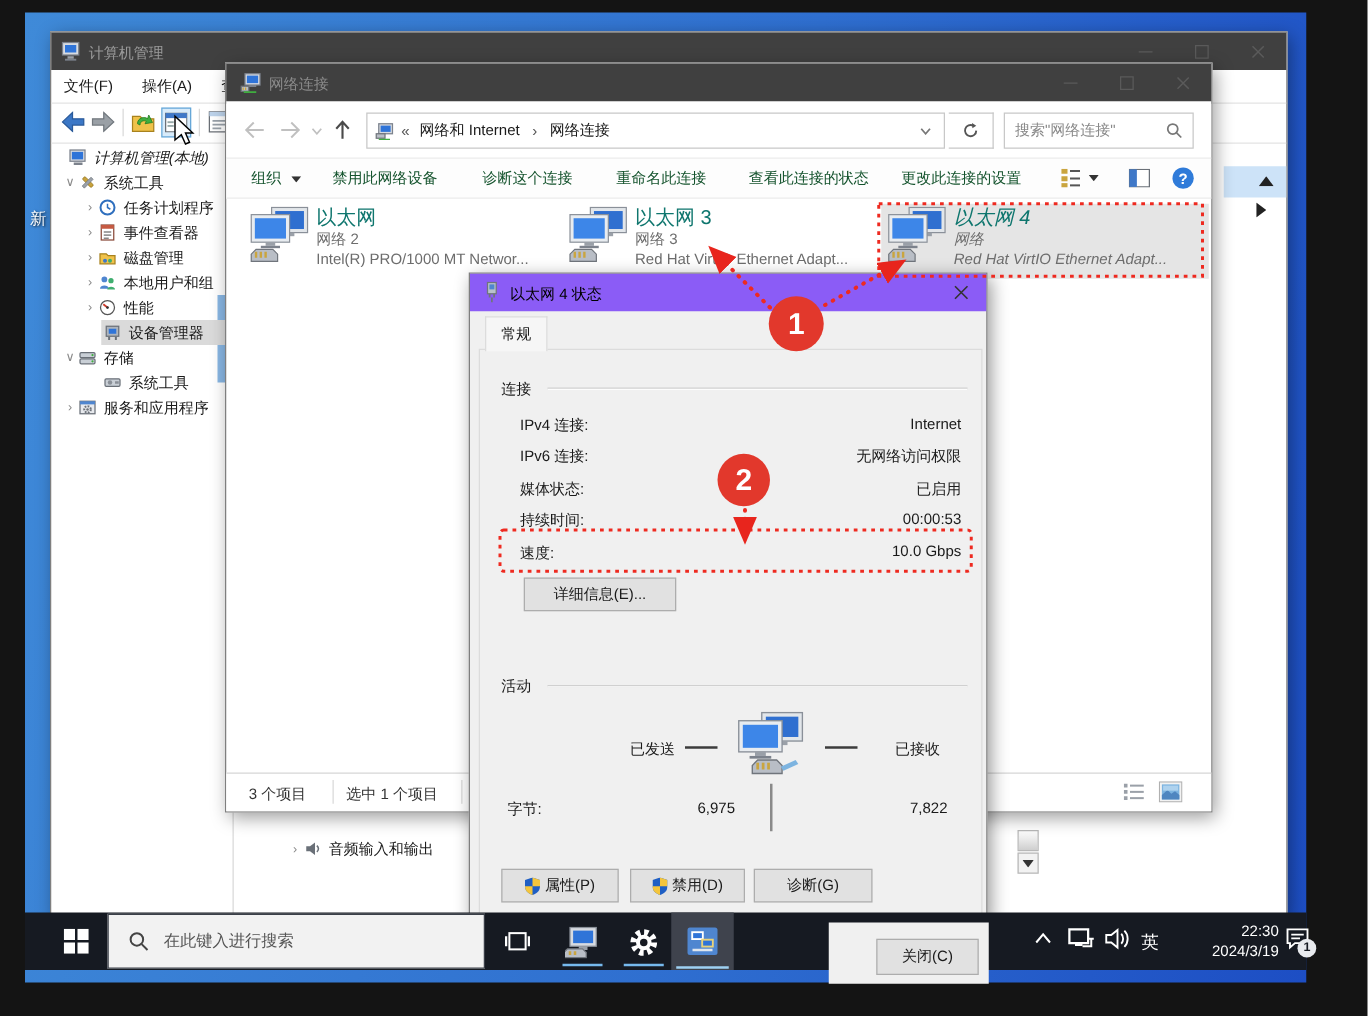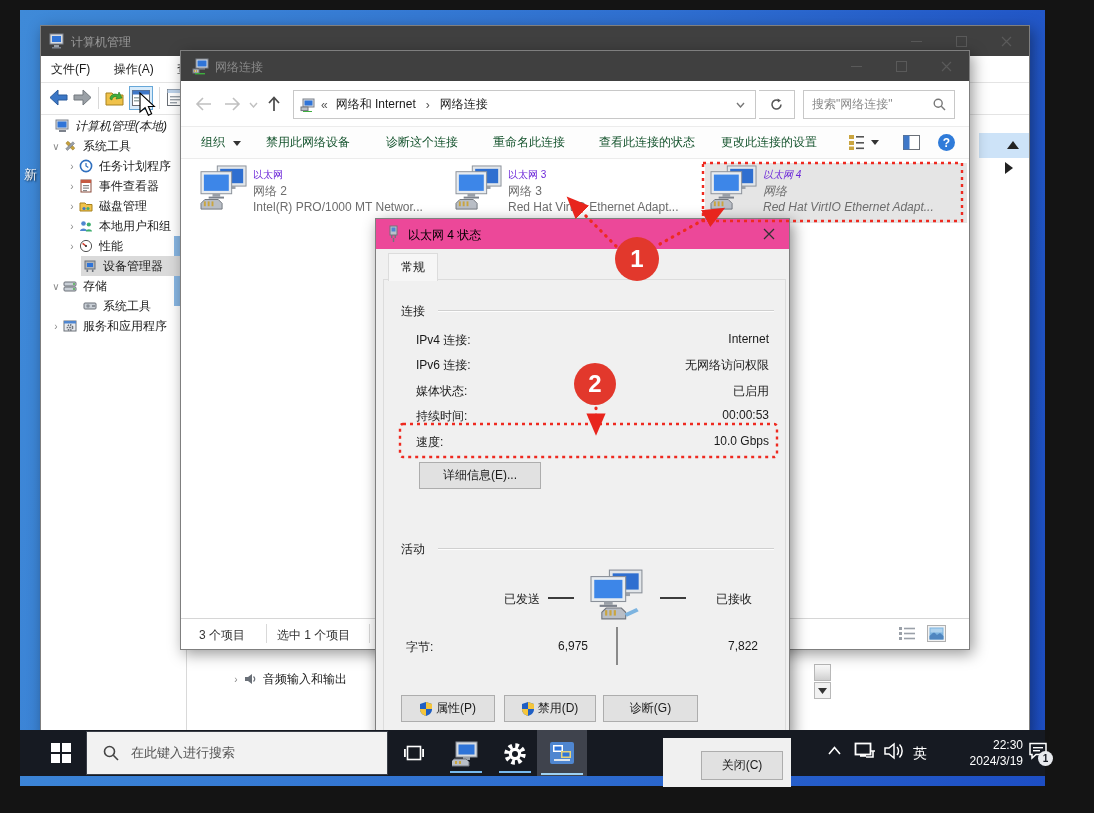--- a/index.html
+++ b/index.html
@@ -15,21 +15,21 @@
   .ctrl{width:45px;height:30px;display:flex;align-items:center;justify-content:center;}
   .glyph-min{width:11px;height:1px;background:#5a5a5a;}
   .glyph-max{width:9px;height:9px;border:1px solid #5a5a5a;}
   .sep-v{width:1px;background:#d9d9d9;}
   .menu-item{display:inline-block;padding:5px 10px;}
   .trow{position:absolute;left:0;height:20px;display:flex;align-items:center;white-space:nowrap;}
   .texp{width:14px;color:#8a8a8a;font-size:10px;text-align:center;flex:0 0 14px;}
   .ticon{flex:0 0 16px;margin-right:4px;}
   .trow.sel{background:#dadada;}
   .cmdbar-item{position:absolute;top:7px;white-space:nowrap;color:#14532d;}
-  .adapter-name{font-size:10px;color:#6d28d9;line-height:16px;}
+  .adapter-name{font-size:16px;color:#0f766e;line-height:16px;}
   .adapter-sub{font-size:12px;color:#6d6d6d;line-height:16px;}
   .dlg{background:#f0f0f0;border:1px solid #7f7f7f;box-shadow:3px 4px 14px rgba(0,0,0,.45);box-sizing:border-box;}
   .btn{background:#e1e1e1;border:1px solid #adadad;display:flex;align-items:center;justify-content:center;
        font-size:12px;color:#1a1a1a;box-sizing:border-box;}
   .rowlabel{position:absolute;left:40px;color:#1a1a1a;}
   .rowvalue{position:absolute;right:20px;color:#1a1a1a;text-align:right;}
   .etch{position:absolute;height:1px;background:#d0d0d0;border-bottom:1px solid #fdfdfd;}
   .taskbar{left:20px;top:730px;width:1025px;height:46px;background:#161a22;z-index:40;}
   .tb-underline{position:absolute;bottom:1px;height:2px;background:#76b9ed;}
   .tray-text{color:#fff;}
@@ -482,21 +482,21 @@
           <rect x="0.5" y="0.5" width="18" height="16" fill="#f2f2f2" stroke="#b0b0b0"></rect>
           <rect x="2.5" y="2.5" width="14" height="12" fill="#7db4e0"></rect>
           <path d="M2.5 11 L7 7 L10 10 L13 8 L16.5 11 V14.5 H2.5 Z" fill="#4f86c0"></path>
           <rect x="3.5" y="3.5" width="12" height="4" fill="#aed2ee"></rect>
         </svg>
       </span>
   </div>
 </div>
 
 <div class="abs dlg" style="left:375px;top:218px;width:415px;height:520px;z-index:20;">
-  <div class="titlebar" style="background:#ec4899;">
+  <div class="titlebar" style="background:#8b5cf6;">
     <span class="abs" style="left:11px;top:6px;">
       <svg width="13" height="17" viewBox="0 0 13 17">
           <rect x="3" y="1" width="7" height="9" fill="#b9c2cc" stroke="#70757c"></rect>
           <rect x="4.5" y="2.5" width="4" height="4" fill="#4f86d0"></rect>
           <rect x="4" y="10" width="1.4" height="3" fill="#70757c"></rect>
           <rect x="7.6" y="10" width="1.4" height="3" fill="#70757c"></rect>
           <rect x="5.8" y="13" width="1.4" height="4" fill="#70757c"></rect>
         </svg>
       </span>
     <span class="titletext" style="left:32px;color:#000;">以太网 4 状态</span>

